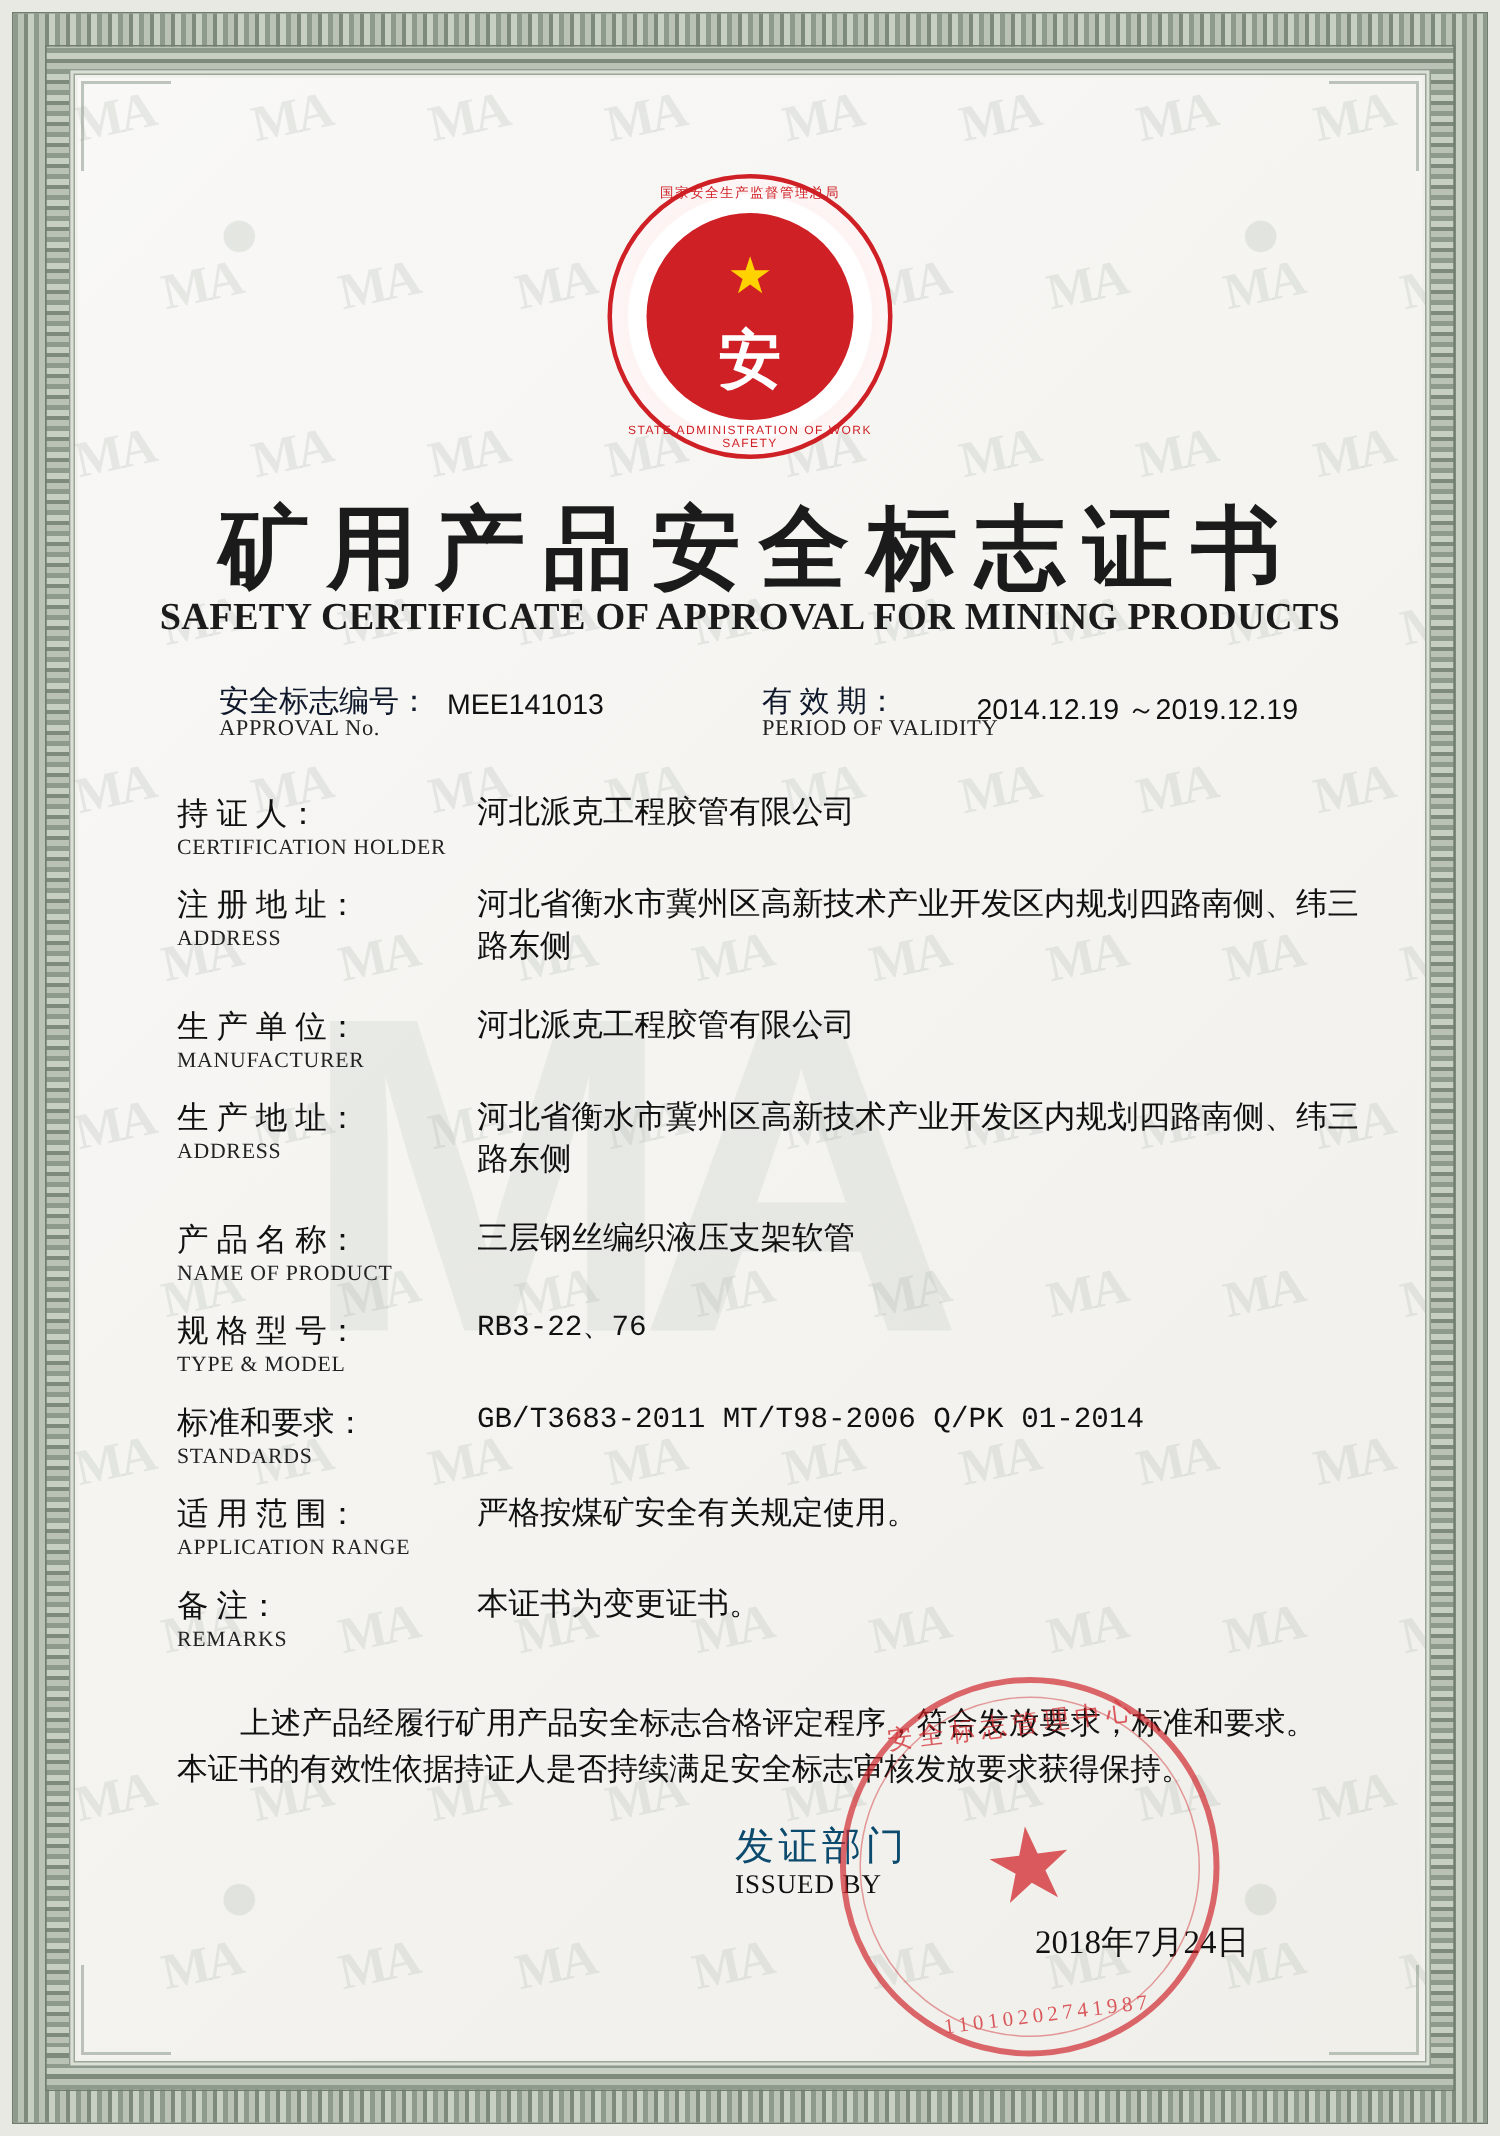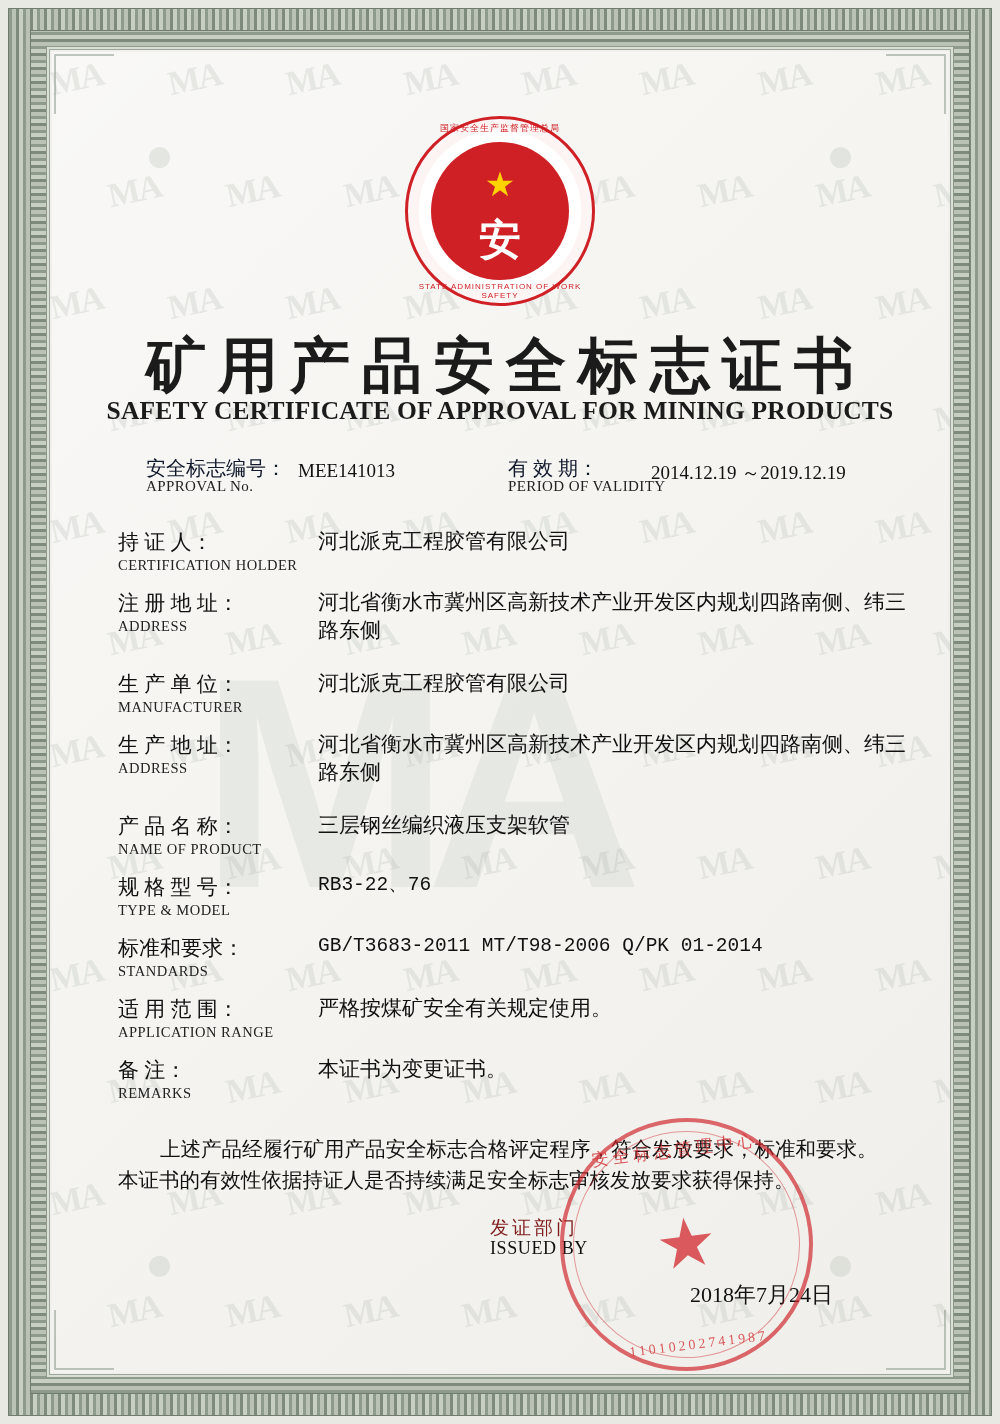--- a/index.html
+++ b/index.html
@@ -203,21 +203,21 @@
     white-space: nowrap;
   }
   .lbl-en {
     font-family: "Liberation Serif", serif;
     font-size: 15px;
     letter-spacing: .4px;
     color: #222;
     white-space: nowrap;
   }
   .val {
-    font-family: Liberation Serif, serif;
+    font-family: Liberation Sans, sans-serif;
     font-size: 19px;
     color: #111;
     white-space: nowrap;
   }
   .approval-no-label { position: absolute; left: 0;   top: 2px; }
 
   
   .fields {
     position: absolute;
     left: 58px;
@@ -278,24 +278,24 @@
 
   
   .issued {
     position: absolute;
     left: 430px;
     top: 1160px;
     text-align: left;
     line-height: 1.1;
   }
   .issued .icn {
-    font-family: Liberation Serif, serif;
-    font-size: 19px;
+    font-family: Liberation Mono, monospace;
+    font-size: 26px;
     letter-spacing: 3px;
-    color: #7f1d1d;
+    color: #0c4a6e;
   }
   .issued .ien {
     font-family: "Liberation Serif", serif;
     font-size: 18px;
     letter-spacing: .6px;
     color: #111;
   }
   .issue-date {
     position: absolute;
     left: 630px;

